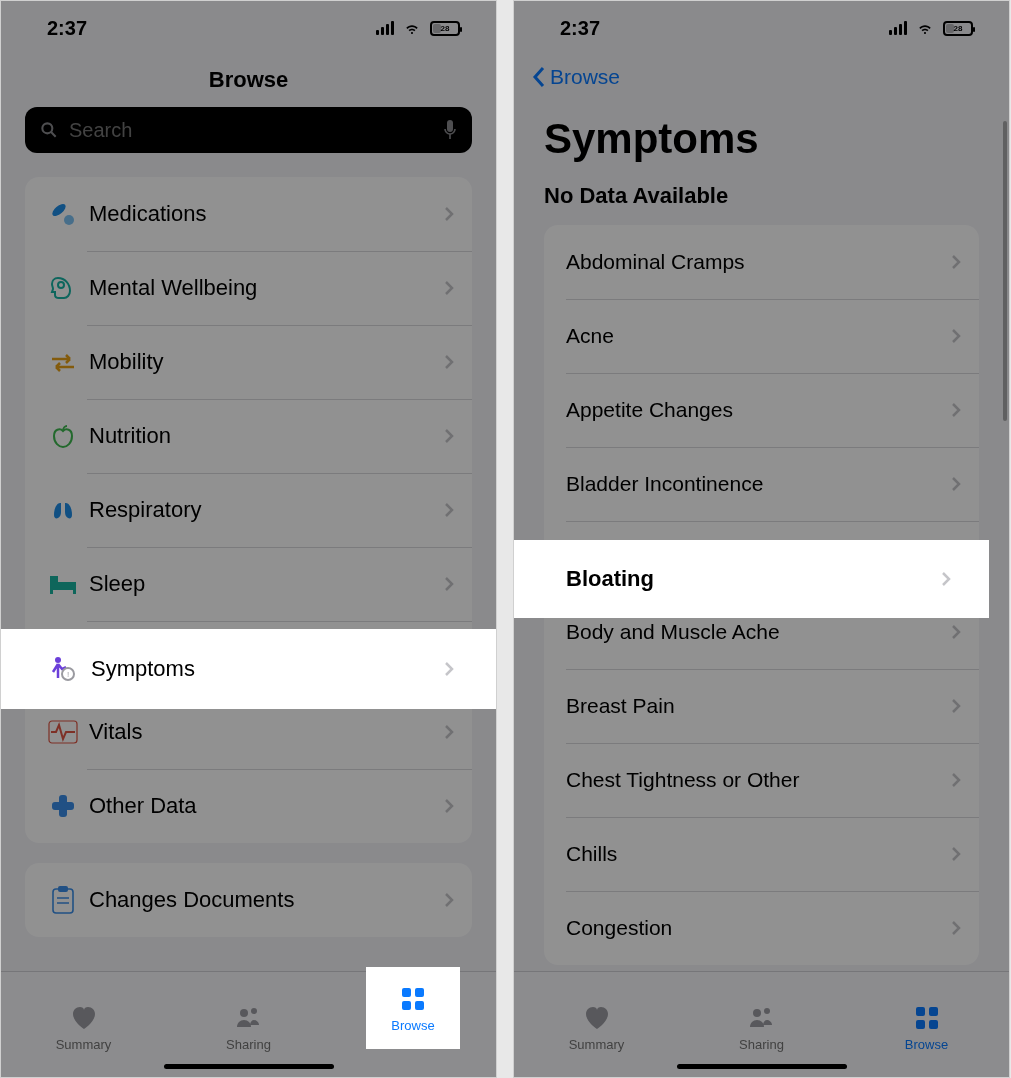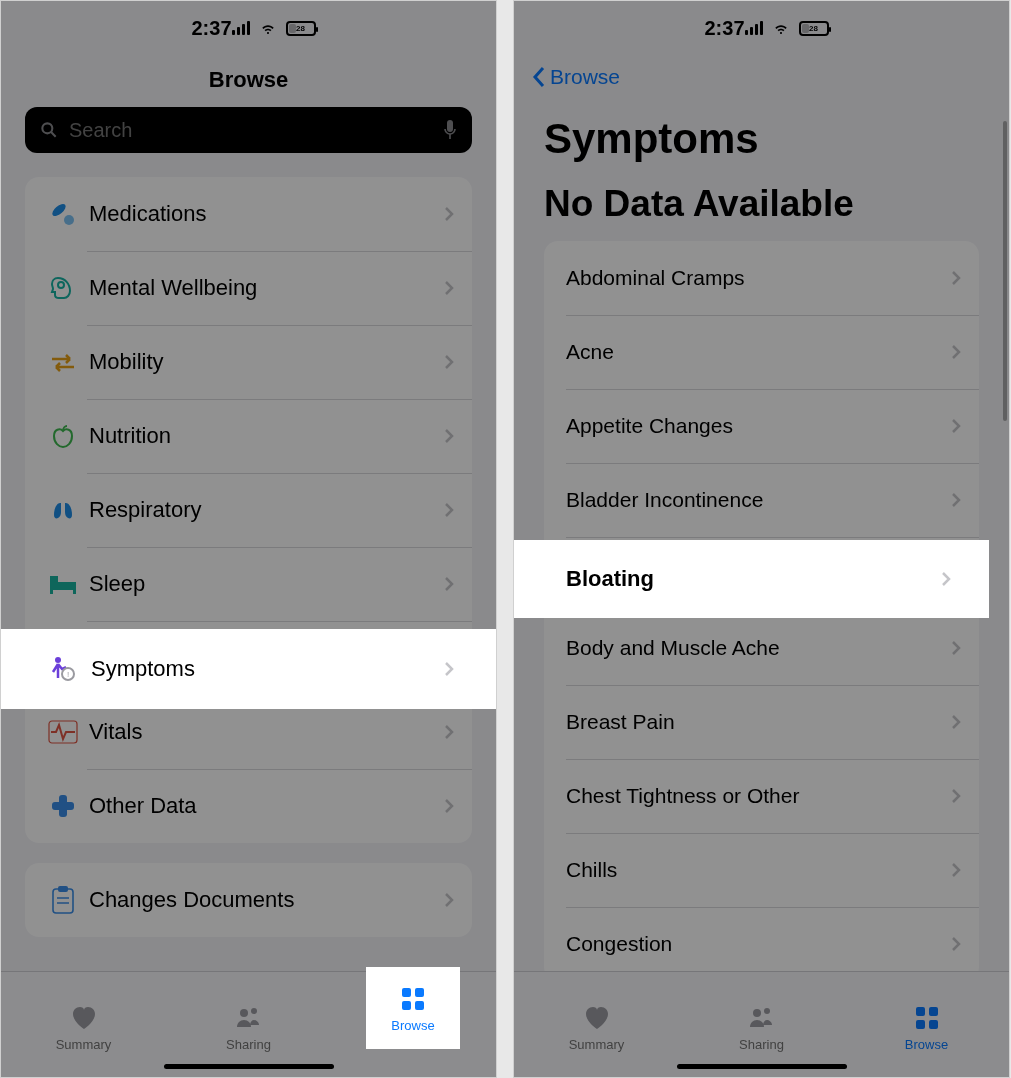--- a/index.html
+++ b/index.html
@@ -26,21 +26,21 @@
     inset: 0;
     background: rgba(0,0,0,0.43);
     pointer-events: none;
     z-index: 30;
   }
   
   .statusbar {
     height: 54px;
     display: flex;
     align-items: center;
-    justify-content: center;
+    justify-content: space-between;
     padding: 0 36px 0 46px;
     font-size: 20px;
     font-weight: 600;
     color: #000;
   }
   .status-icons { display: flex; align-items: center; gap: 8px; }
   .sig-bars { display:flex; align-items:flex-end; gap:2px; height:14px;}
   .sig-bars span{ width:3px; background:#000; border-radius:1px;}
   .sig-bars span:nth-child(1){height:5px;}
   .sig-bars span:nth-child(2){height:8px;}
@@ -155,21 +155,21 @@
     padding: 10px 18px 8px;
     color:#0a7aff; font-size:21px;
   }
   .big-title {
     font-size: 42px;
     font-weight: 800;
     padding: 18px 30px 12px;
     color:#000;
   }
   .sub-title {
-    font-size: 37px;
+    font-size: 22px;
     font-weight: 700;
     padding: 8px 30px 16px;
     color:#000;
   }
   .sym-card {
     background:#fff;
     margin: 0 30px;
     border-radius: 14px;
     overflow: hidden;
   }

